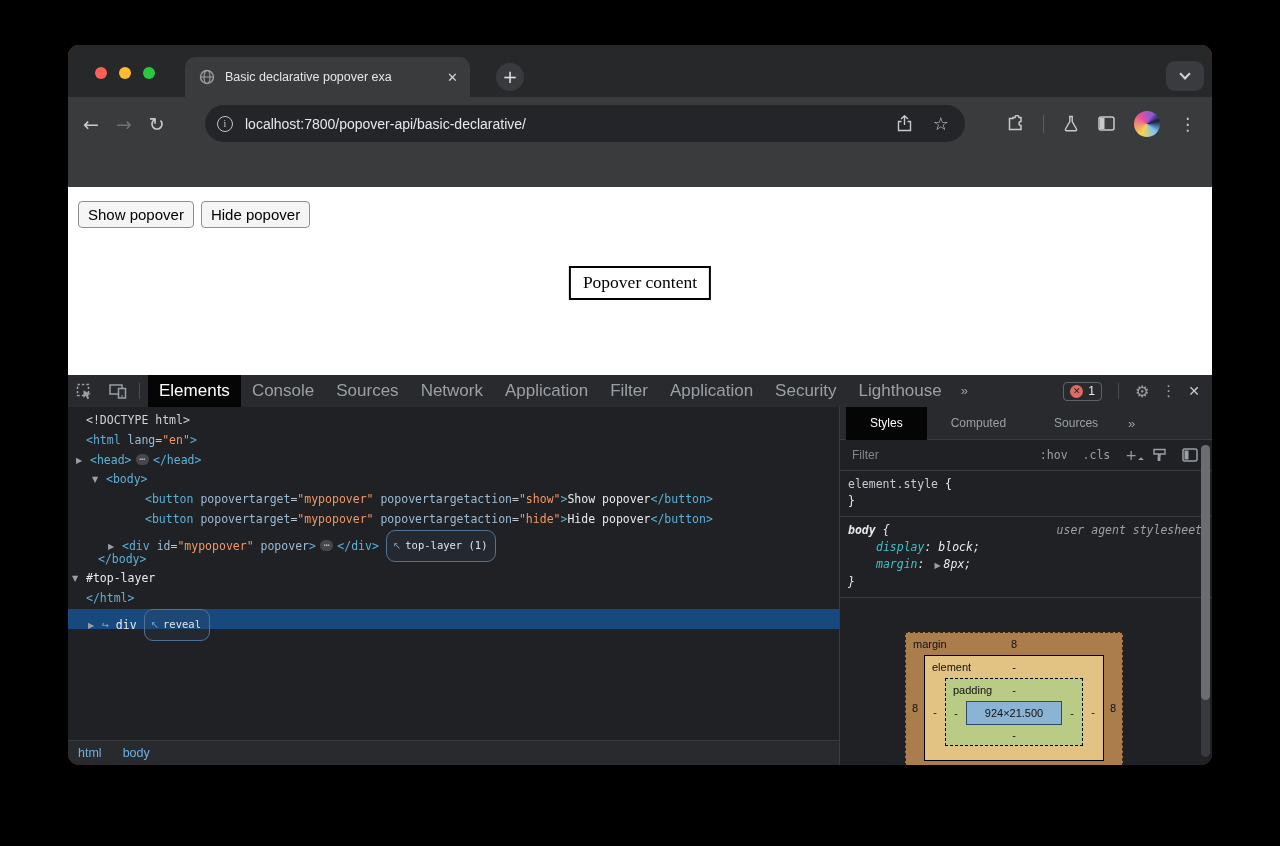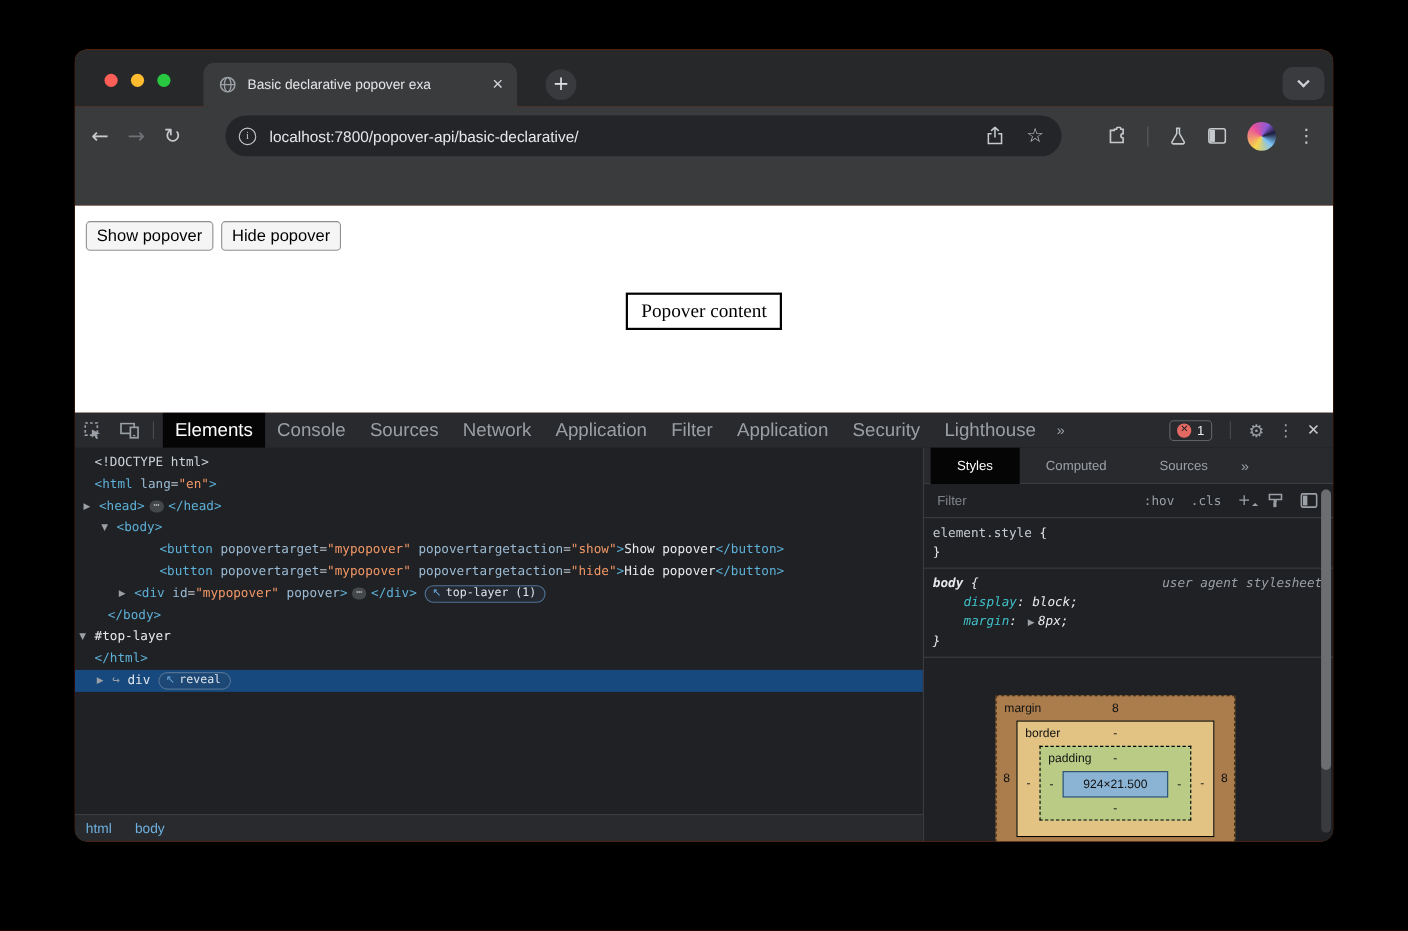--- a/index.html
+++ b/index.html
@@ -93,21 +93,21 @@
   .tok-t { color:var(--tag-blue,#5db0d7); }
   .tok-a { color:var(--attr-blue,#9bbbd4); }
   .tok-p { color:#bdc6cf; }
   .tok-v { color:var(--value-orange,#f29766); }
   .tok-x { color:#e8eaed; }
   .tok-w { color:#e8eaed; }
   .tok-arr { color:#9aa0a6; }
   .dots { display:inline-block; background:#45484b; border-radius:7px; color:#c7cacd;
           font-size:9px; line-height:11px; padding:0 4px; margin:0 4px; vertical-align:2px; }
   .code-badge { display:inline-flex; align-items:center; gap:4px; border:1px solid #4f7296;
-          border-radius:9px; height:16px; padding:0 8px 0 6px; margin-left:7px; color:#dde4eb;
+          border-radius:9px; height:32px; padding:0 8px 0 6px; margin-left:7px; color:#dde4eb;
           font-size:10.5px; background:rgba(47,66,86,.25); vertical-align:1px; }
   .code-badge::before { content:"↖"; color:#6aa7d8; font-size:10px; font-family:"DejaVu Sans",sans-serif; }
   .crumbs { height:25px; flex:0 0 25px; background:#292a2d; border-top:1px solid #3b3c3f;
             display:flex; align-items:center; padding-left:10px; gap:21px; }
   .crumb { color:#6db0de; font-size:12.5px; }
 
   .dt-right { flex:1; display:flex; flex-direction:column; position:relative; background:#202124; }
   .sb-tabs { height:33px; flex:0 0 33px; border-bottom:1px solid #3b3c3f; display:flex;
              align-items:center; background:#292a2d; }
   .sb-tab { padding:0 24px; font-size:12px; line-height:33px; color:#9aa0a6; }
@@ -322,21 +322,21 @@
             <div class="bm-margin">
               <div class="bm-top">
                 <span class="bm-tv">8</span>
                 <span class="bm-name">margin</span>
               </div>
               <div class="bm-mid">
                 <span class="bm-side">8</span>
                 <div class="bm-border">
                   <div class="bm-top">
                     <span class="bm-tv">-</span>
-                    <span class="bm-name">border</span>
+                    <span class="bm-name">element</span>
                   </div>
                   <div class="bm-mid">
                     <span class="bm-side">-</span>
                     <div class="bm-padding">
                       <div class="bm-top">
                         <span class="bm-tv">-</span>
                         <span class="bm-name">padding</span>
                       </div>
                       <div class="bm-mid">
                         <span class="bm-side">-</span>

